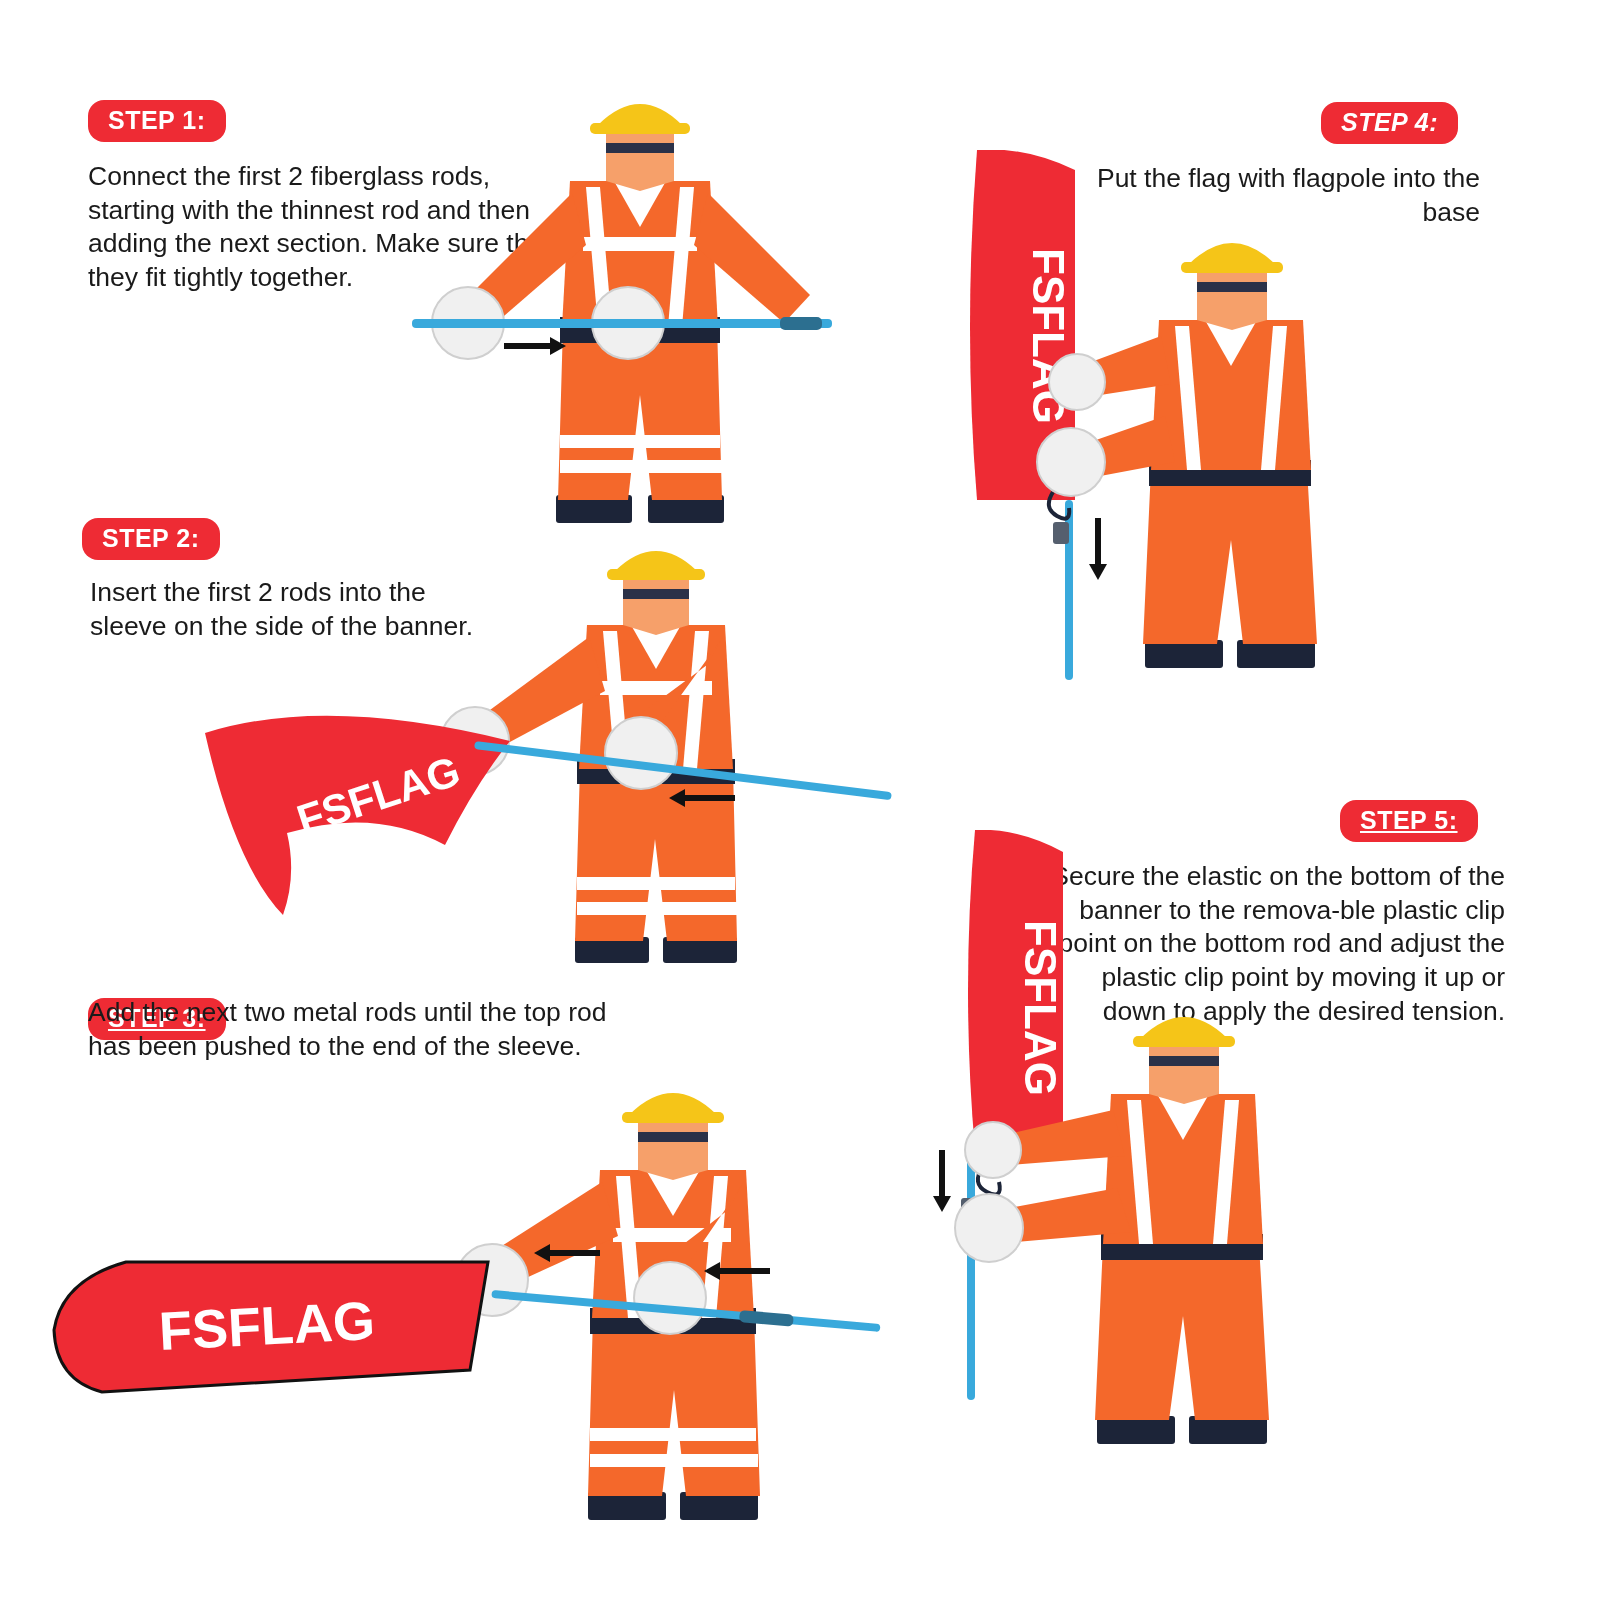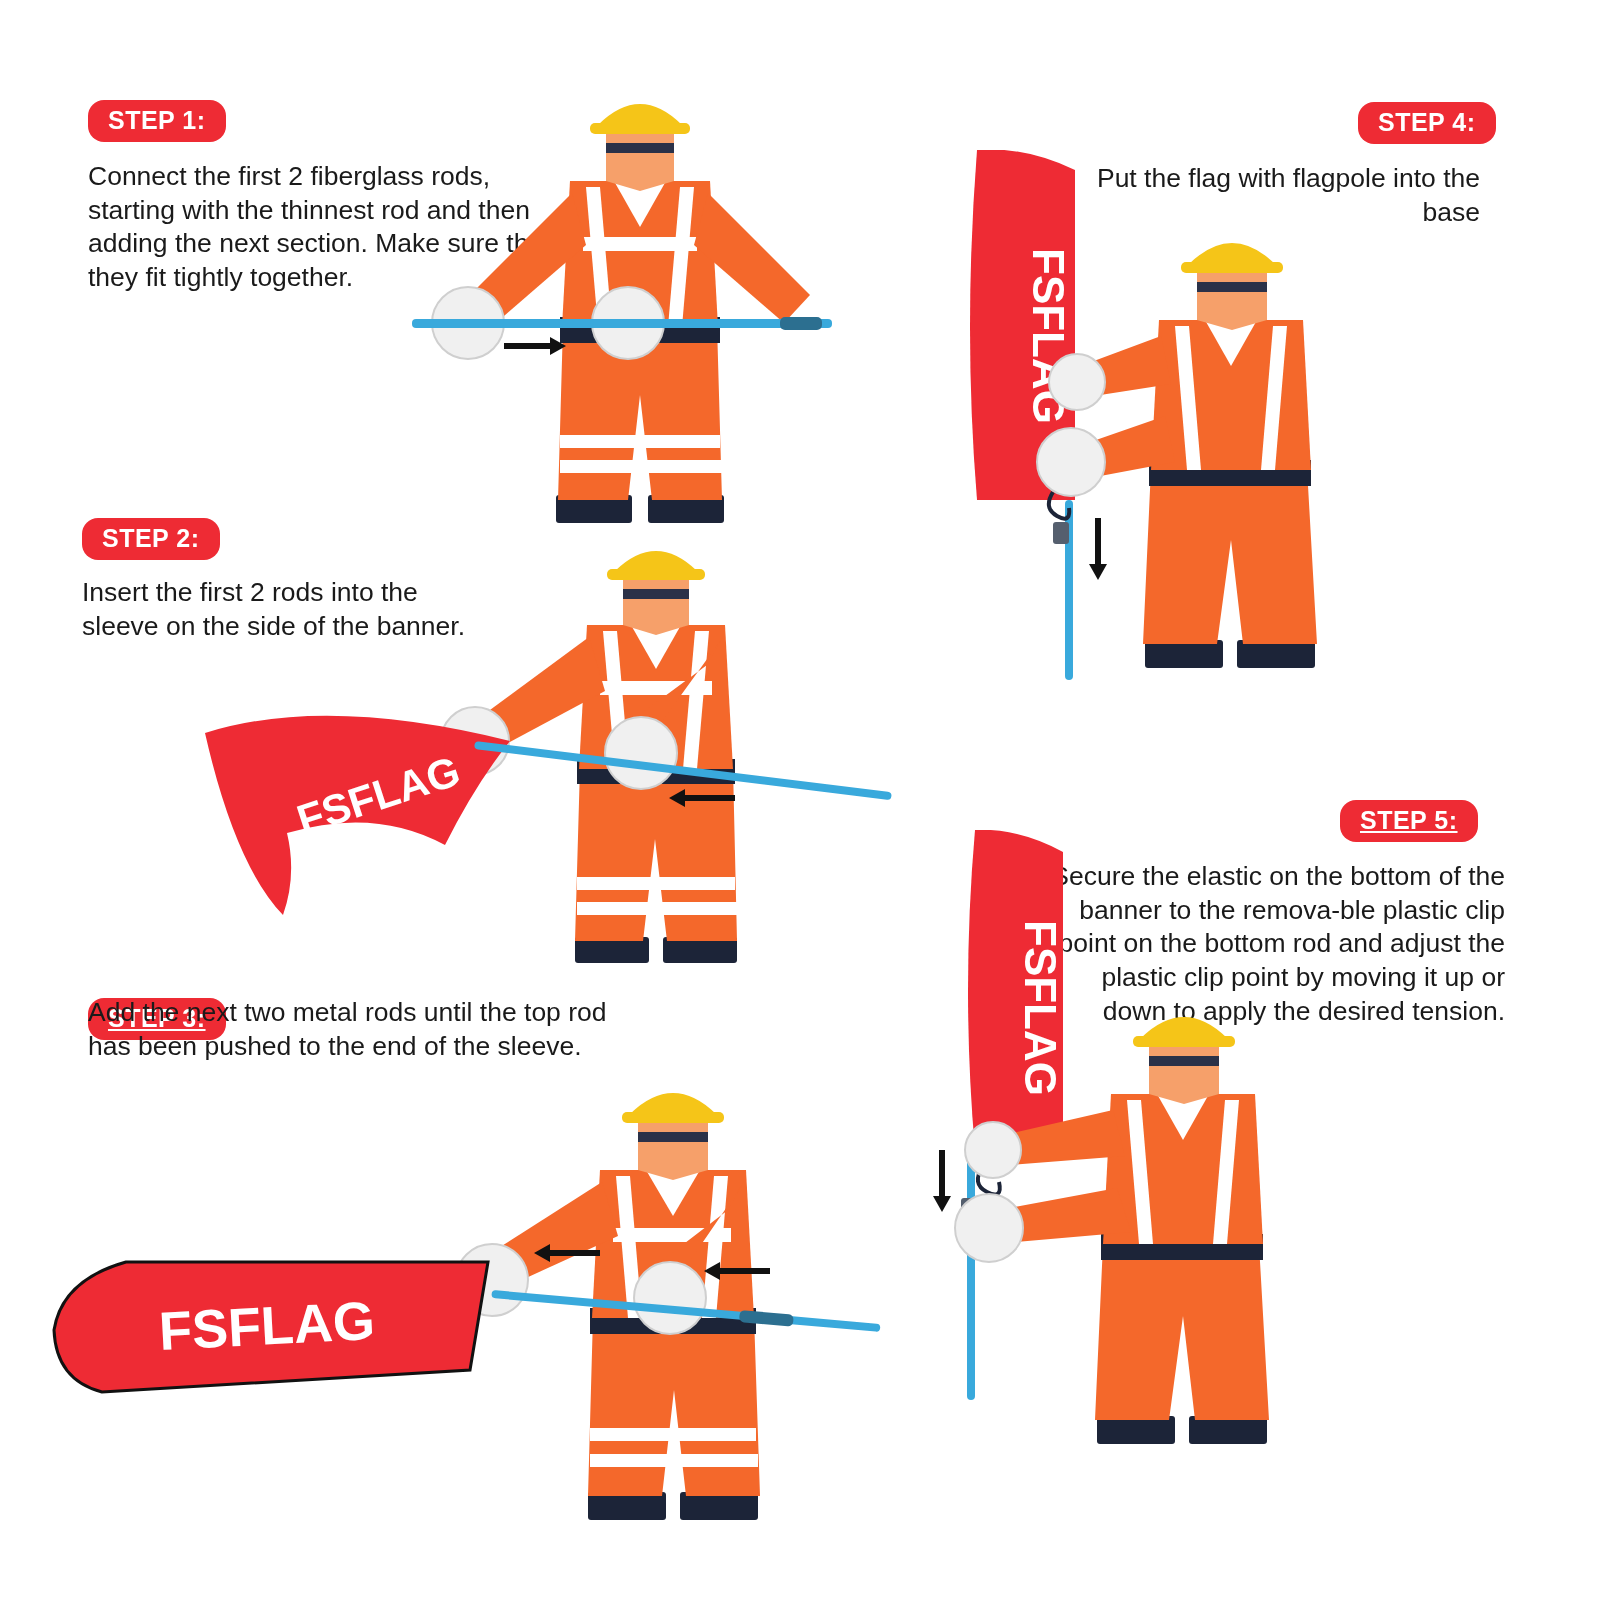--- a/index.html
+++ b/index.html
@@ -86,21 +86,21 @@
 
     <rect x="12" y="224" width="420" height="9" rx="4" fill="#39a9dc"></rect>
     <rect x="380" y="222" width="42" height="13" rx="5" fill="#2c6f90"></rect>
 
     <g>
       <path d="M104 248 l46 0 l0 -6 l16 9 l-16 9 l0 -6 l-46 0 Z" fill="#111111"></path>
     </g>
   </svg>
 
   <div class="step-badge" style="left:82px; top:518px;">STEP 2:</div>
-  <div class="step-text align-left" style="left:82px; top:576px; width:400px;">Insert the first 2 rods into the sleeve on the side of the banner.</div>
+  <div class="step-text align-left" style="left:90px; top:576px; width:400px;">Insert the first 2 rods into the sleeve on the side of the banner.</div>
 
   <svg class="illus" style="position:absolute; left:175px; top:545px;" width="740" height="440" viewBox="0 0 740 440">
     <g>
       <rect x="400" y="392" width="74" height="26" rx="3" fill="#1c2438"></rect>
       <rect x="488" y="392" width="74" height="26" rx="3" fill="#1c2438"></rect>
       <path d="M405 222 L558 222 L562 396 L492 396 L480 294 L468 396 L400 396 Z" fill="#f4682b"></path>
       <rect x="402" y="332" width="158" height="13" fill="#ffffff"></rect>
       <rect x="402" y="357" width="160" height="13" fill="#ffffff"></rect>
       <rect x="402" y="214" width="158" height="25" fill="#1c2438"></rect>
       <path d="M412 80 L550 80 L558 224 L404 224 Z" fill="#f4682b"></path>
@@ -166,21 +166,21 @@
     <rect x="700" y="270" width="54" height="12" rx="5" fill="#2c6f90" transform="rotate(5 700 270)"></rect>
 
     <g>
       <path d="M560 210 l-50 0 l0 -6 l-16 9 l16 9 l0 -6 l50 0 Z" fill="#111111"></path>
     </g>
     <g>
       <path d="M730 228 l-50 0 l0 -6 l-16 9 l16 9 l0 -6 l50 0 Z" fill="#111111"></path>
     </g>
   </svg>
 
-  <div class="step-badge" style="left:1358px; top:102px;">STEP 4:</div>
+  <div class="step-badge" style="left:1321px; top:102px;font-style:italic;">STEP 4:</div>
   <div class="step-text align-right" style="left:1040px; top:162px; width:440px;text-align:right;">Put the flag with flagpole into the base</div>
 
   <svg class="illus" style="position:absolute; left:955px; top:130px;" width="420" height="600" viewBox="0 0 420 600">
 
     <g>
       <path d="M22 20 L120 20 L120 370 L22 370 Q8 200 22 20 Z" fill="#ee2b34"></path>
       <path d="M22 20 Q70 16 120 40 L120 20 Z" fill="#ffffff"></path>
       <text x="78" y="118" fill="#ffffff" font-family="Liberation Sans, sans-serif" font-size="44" font-weight="bold" transform="rotate(90 78 118)">FSFLAG</text>
     </g>
 

